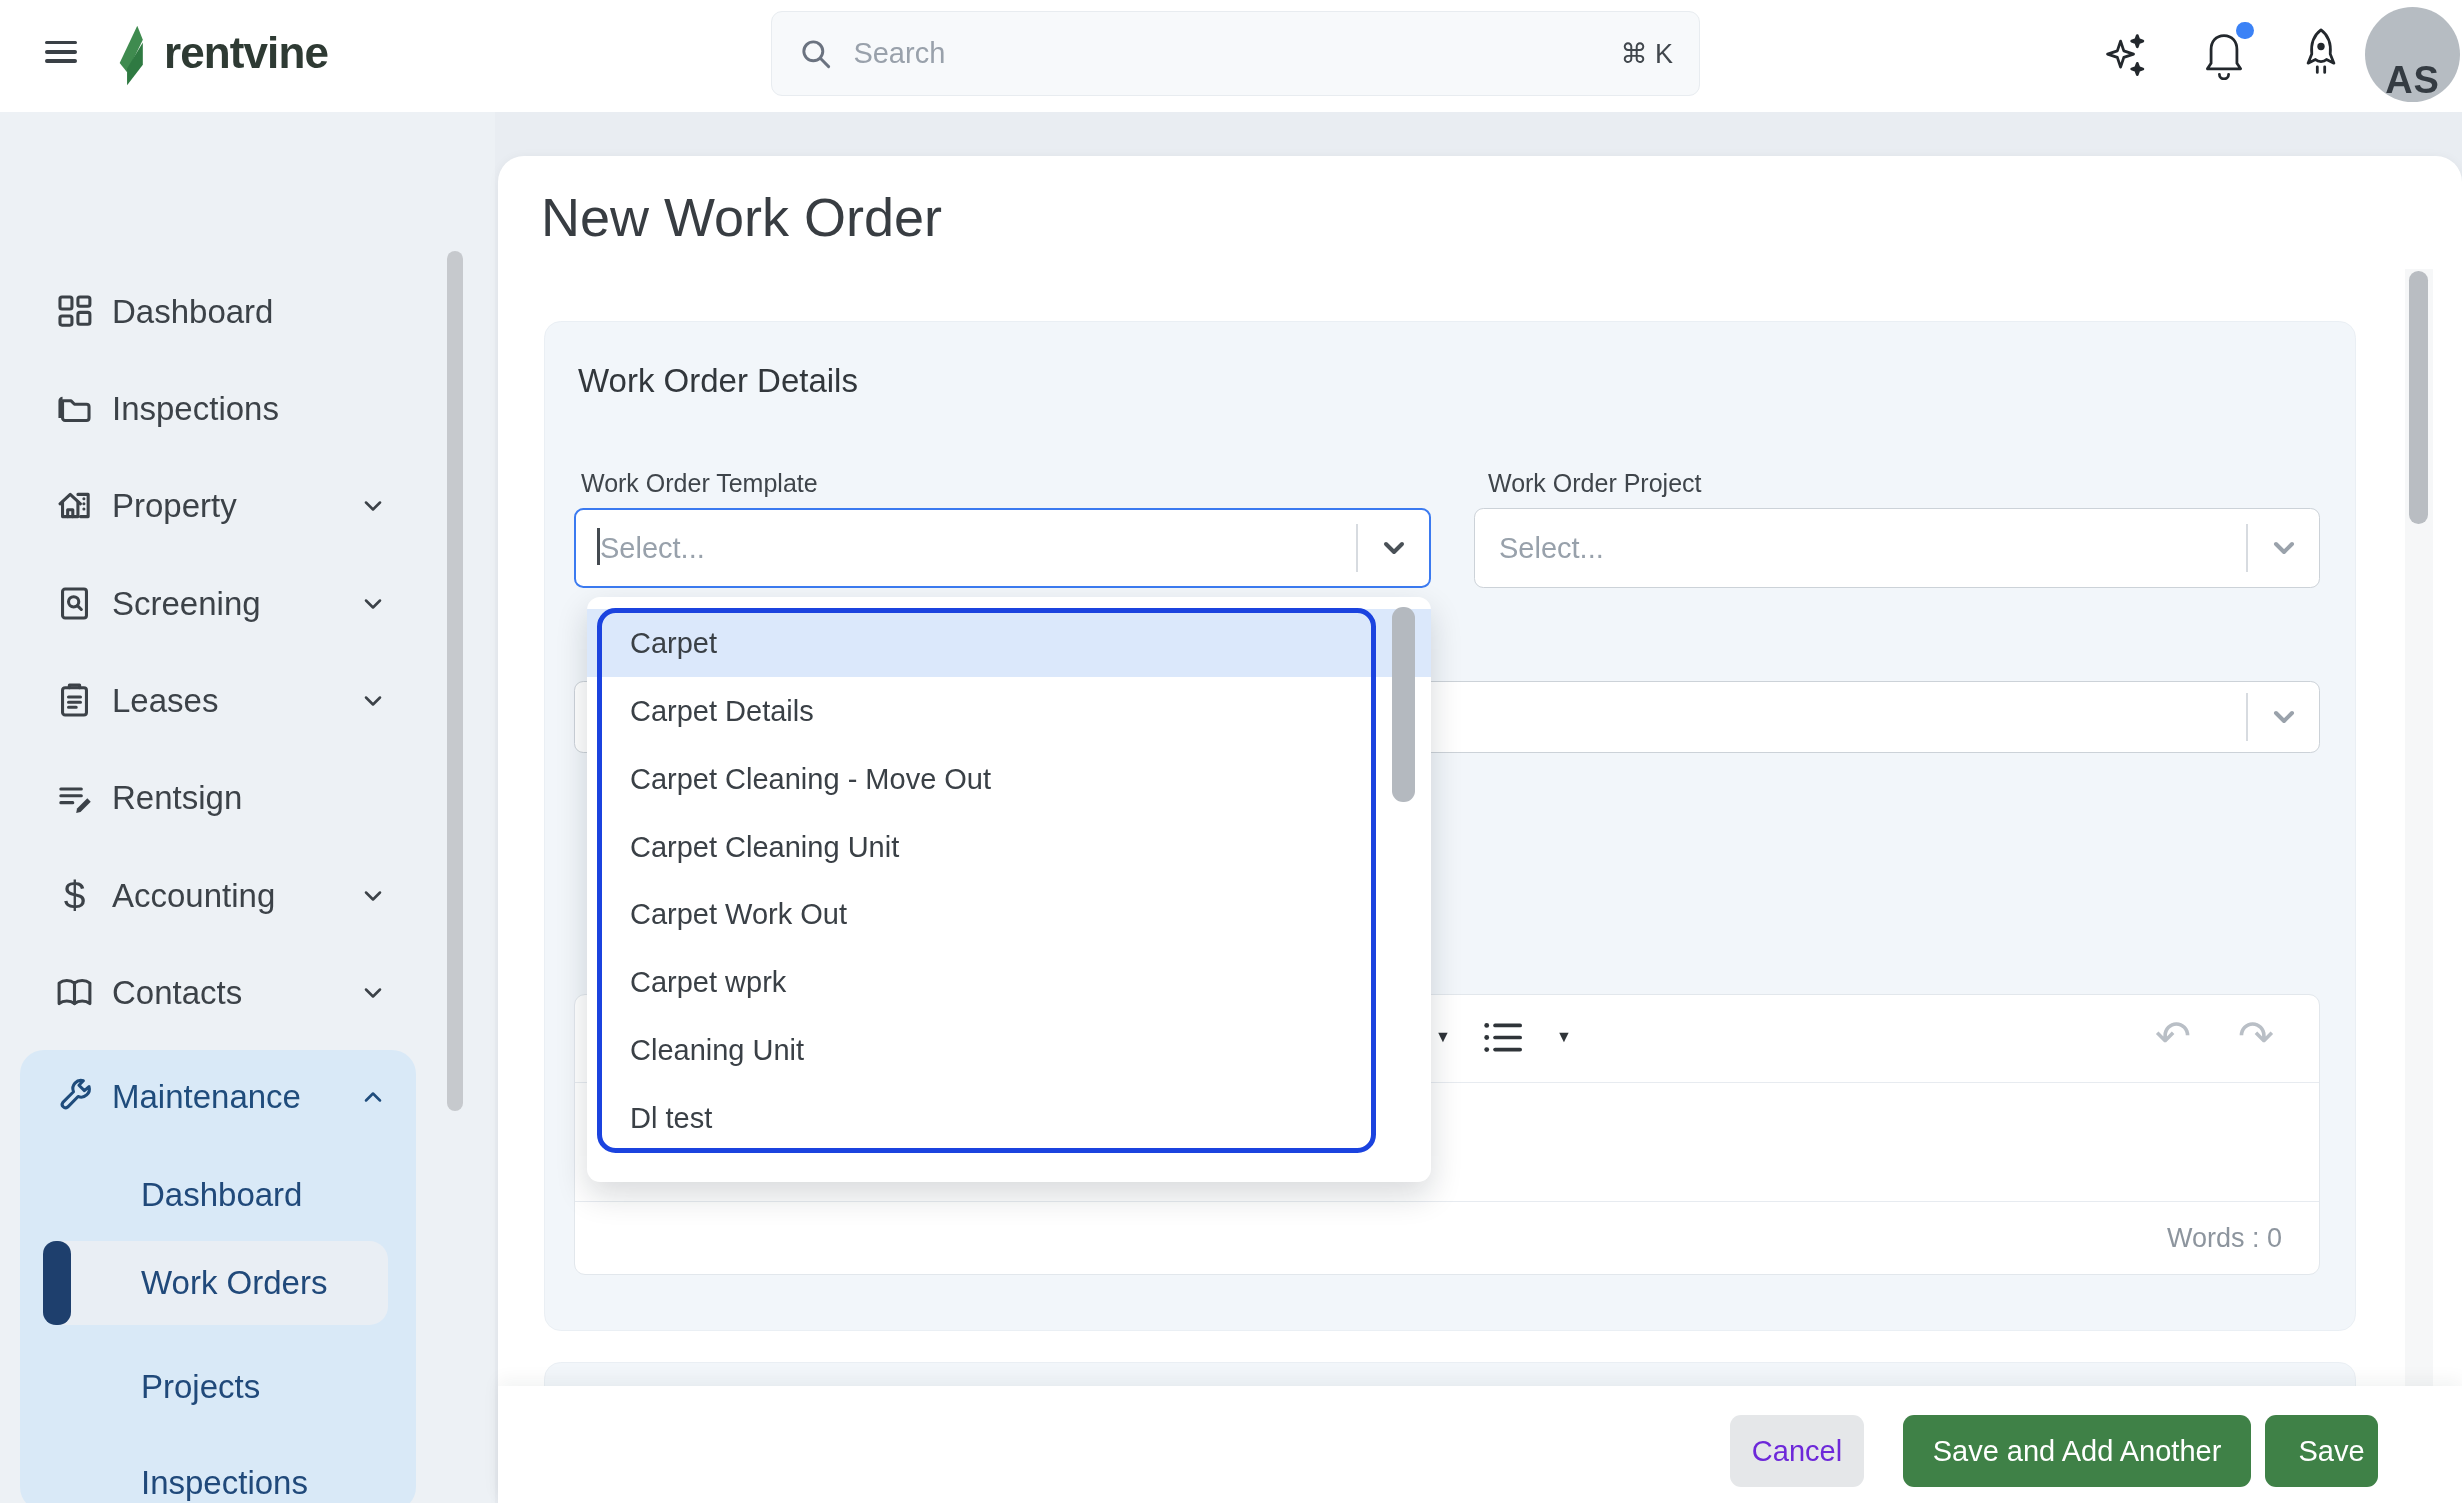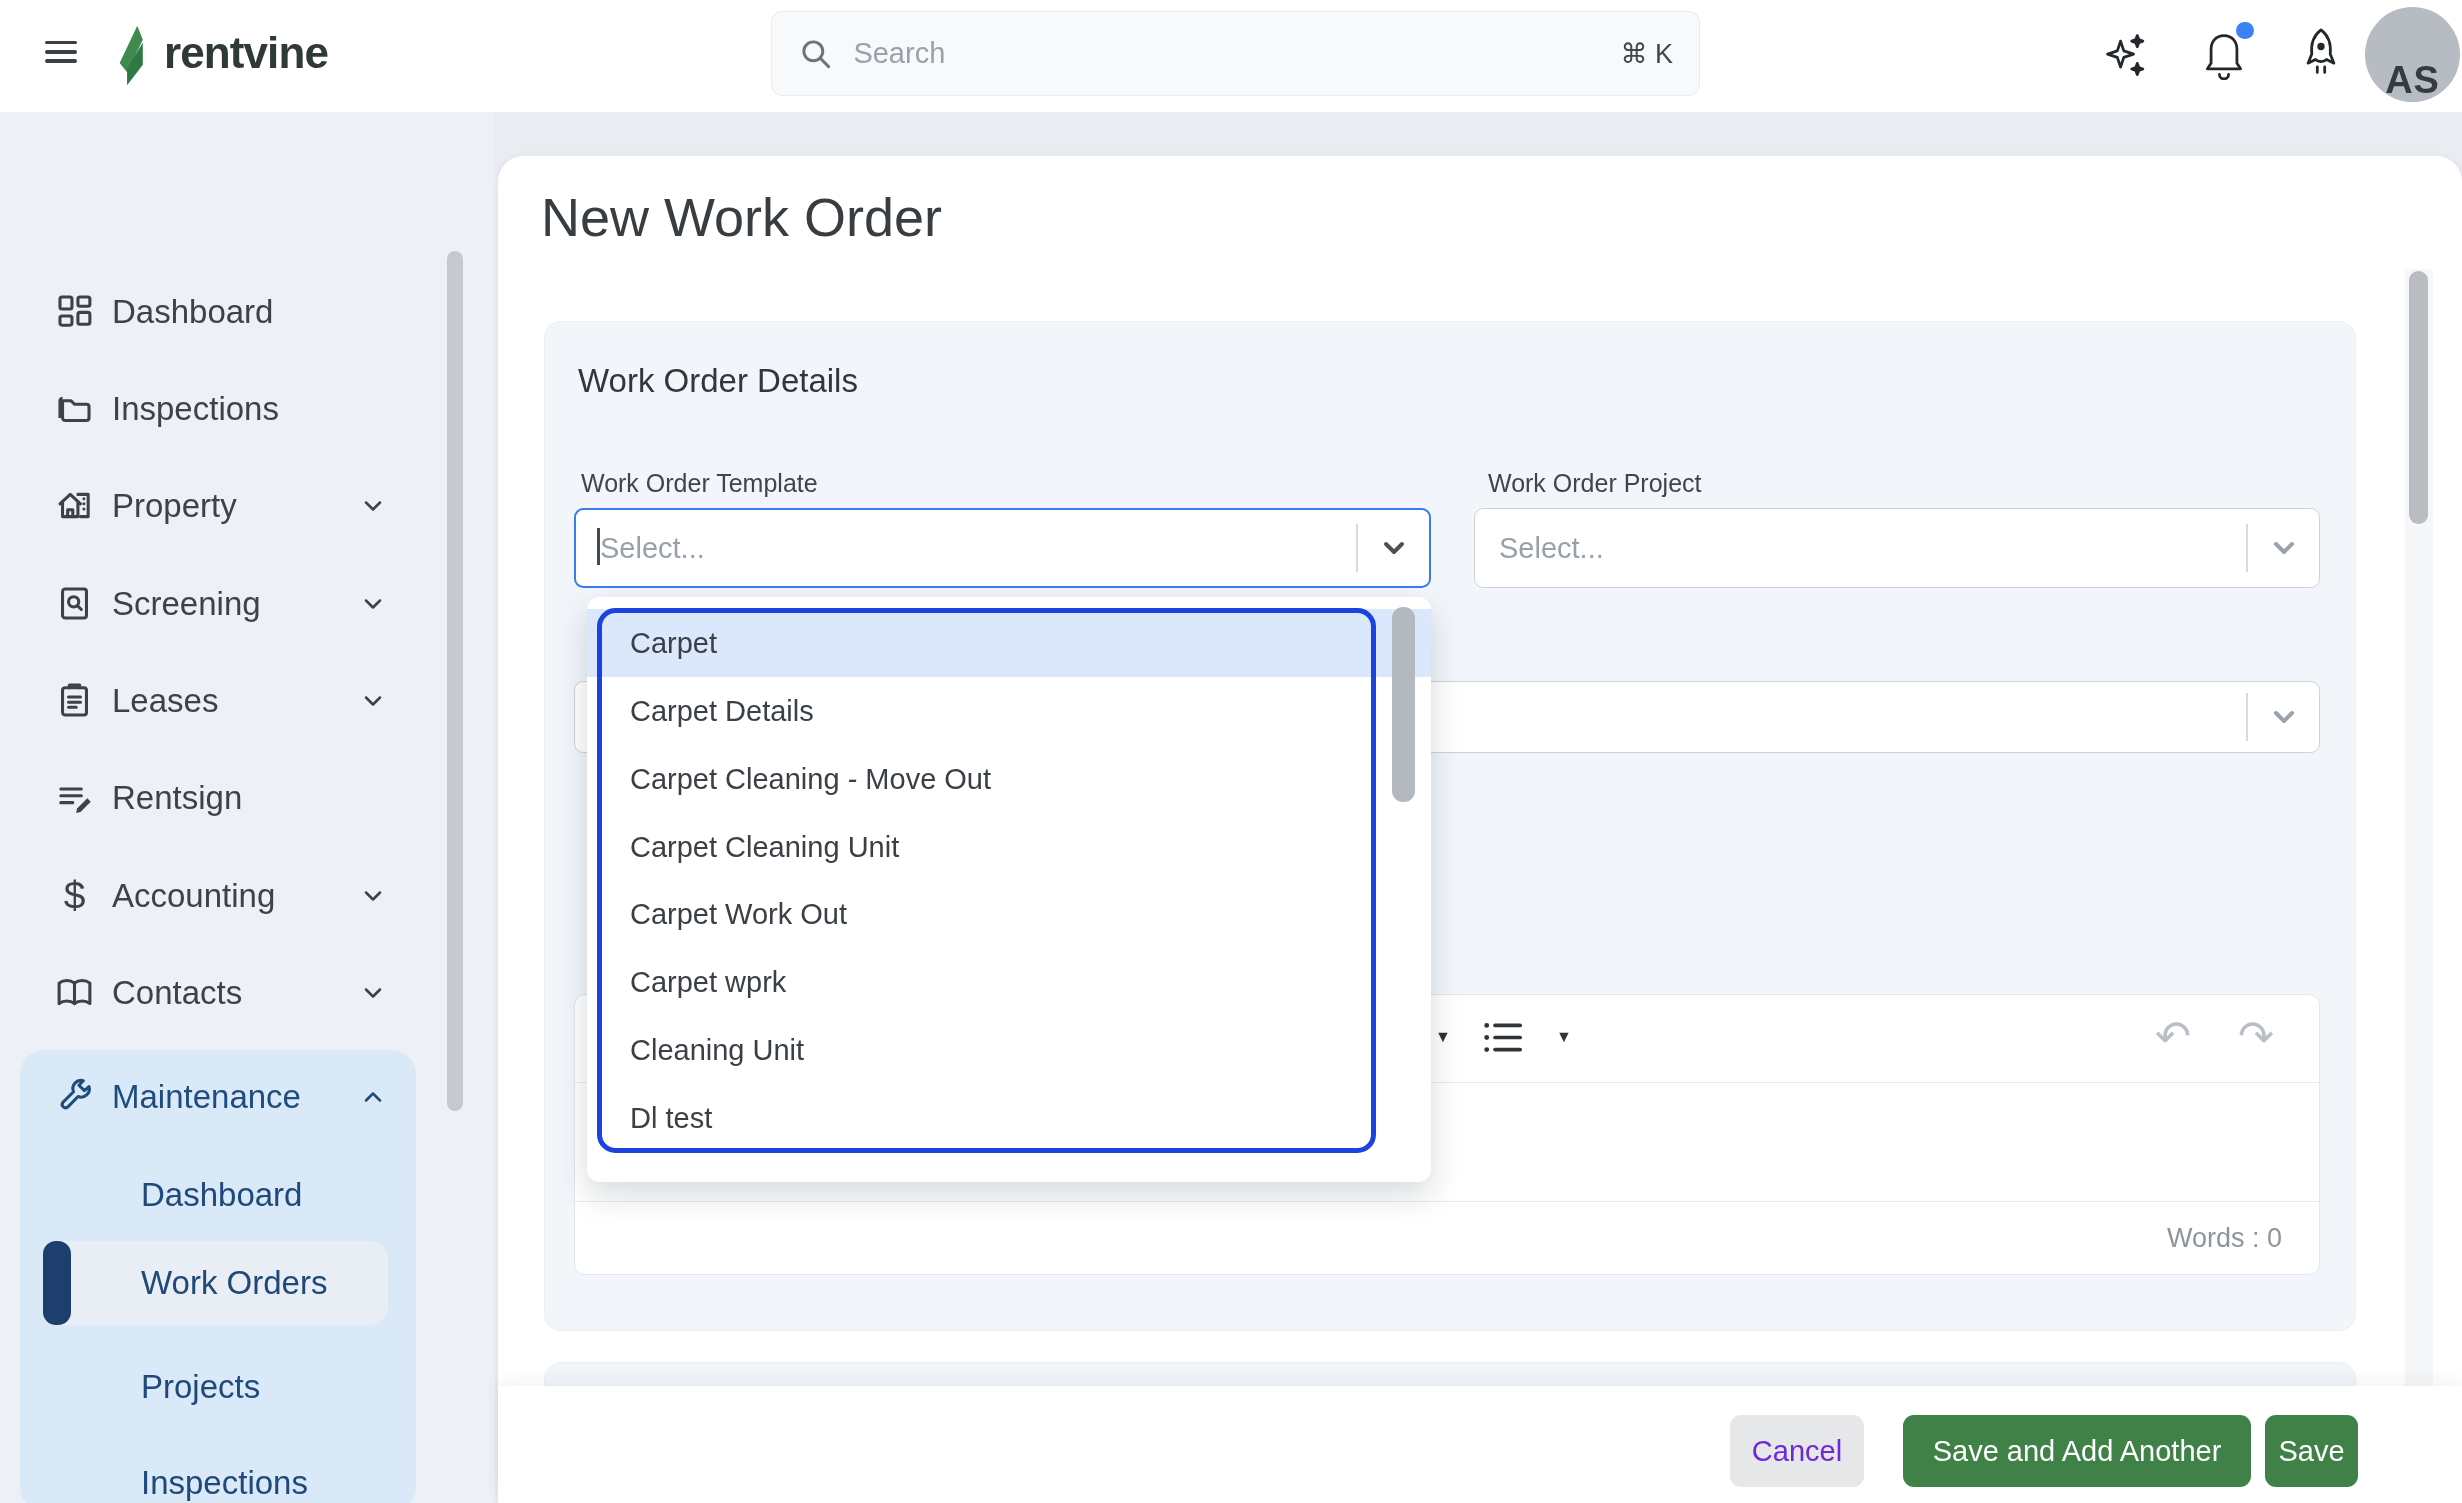--- a/index.html
+++ b/index.html
@@ -73,21 +73,21 @@
   .words{font-size:27px;color:#8d959e;}
   .tri{font-size:16px;color:#2f3439;}
   .undo-redo{font-size:43px;color:#b9bfc6;line-height:1;}
 
   
   .footerbar{left:498px;top:1386px;width:1964px;height:117px;background:#ffffff;box-shadow:0 -7.4px 16.7px rgba(20,30,40,.05);}
   .btn{position:absolute;top:1415px;height:72px;border-radius:11px;display:flex;align-items:center;justify-content:center;font-size:29px;}
   .btn-cancel{left:1730px;width:134px;background:#e5e7e9;color:#6d28d9;}
   .btn-green{background:#3f8147;color:#ffffff;}
   .btn-saa{left:1903px;width:348px;}
-  .btn-save{left:2265px;width:93px;}
+  .btn-save{left:2265px;width:93px;padding-left:20px;}
 
   
   .popup{left:587px;top:597px;width:844px;height:585px;background:#ffffff;border-radius:13px;
     box-shadow:0 13px 32px rgba(15,25,40,.16);overflow:hidden;}
   .opt{position:absolute;left:0;width:100%;height:68px;display:flex;align-items:center;padding-left:43px;box-sizing:border-box;
     font-size:29px;color:#3a4046;}
   .opt.hl{background:#dbe8fb;}
   .ring{position:absolute;left:10.2px;top:11px;width:779px;height:545px;border:5.6px solid #1b43df;border-radius:18.6px;box-sizing:border-box;pointer-events:none;}
   .pop-scroll{position:absolute;left:805px;top:10.2px;width:23px;height:195px;background:#b4b9bf;border-radius:11px;}
 

